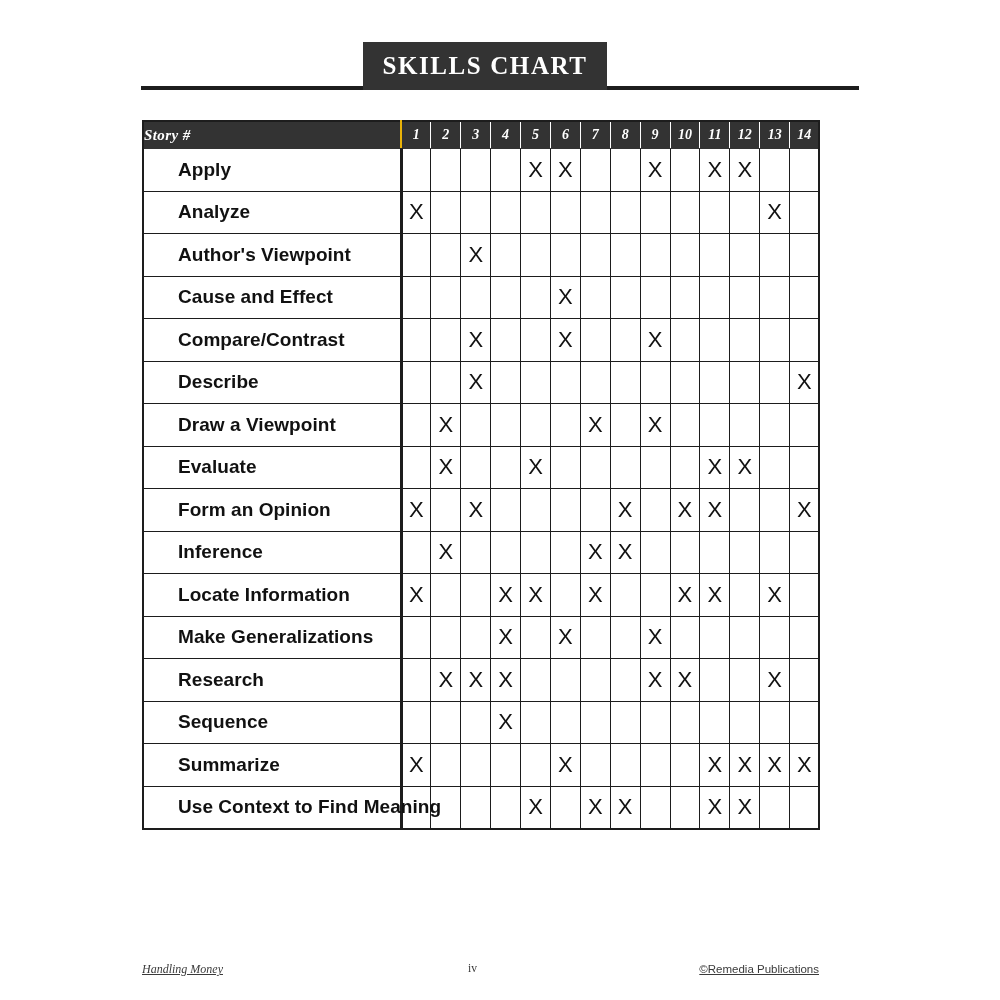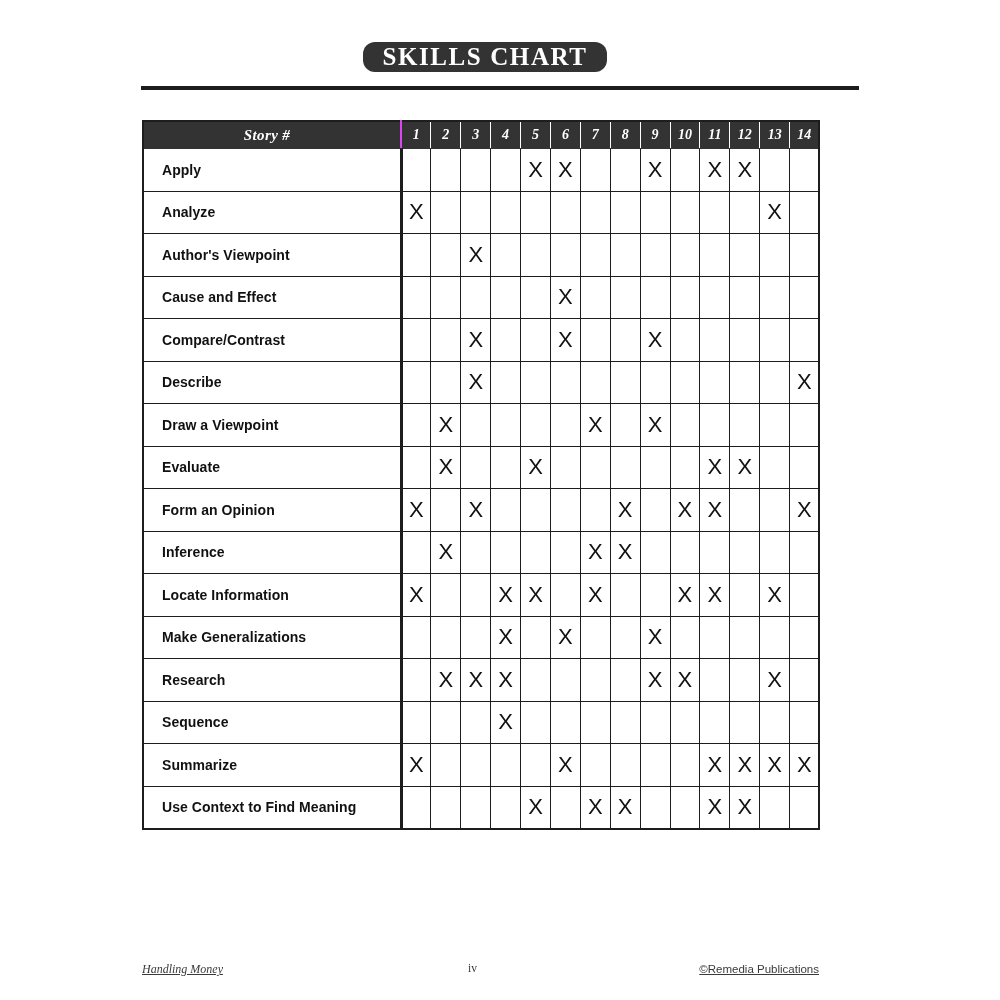--- a/index.html
+++ b/index.html
@@ -40,26 +40,25 @@
     top: 44px;
     width: 718px;
     height: 4px;
     background: #1d1d1d;
   }
   .title-banner {
     position: absolute;
     left: 222px;
     top: 0px;
     width: 244px;
-    height: 30px;
+    height: 48px;
     background: #333333;
     display: flex;
     align-items: center;
     justify-content: center;
-    border-radius: 12px;
   }
   .title-text {
     color: #ffffff;
     font-family: "Liberation Serif", serif;
     font-weight: bold;
     font-size: 25px;
     letter-spacing: 1.6px;
   }
 
   
@@ -80,50 +79,50 @@
 
   thead th {
     background: #333333;
     color: #ffffff;
     height: 26px;
     padding: 0;
     border: 1px solid #333333;
     border-right: 1px solid #ffffff;
   }
   thead th.label-head {
-    text-align: center;
+    text-align: left;
     padding-right: 10px;
     font-family: "Liberation Serif", serif;
     font-style: italic;
     font-weight: bold;
     font-size: 15px;
     letter-spacing: 0.4px;
-    border-right: 2px solid #d946ef;
+    border-right: 2px solid #eab308;
   }
   thead th.num-head {
     text-align: center;
     font-family: "Liberation Serif", serif;
     font-style: italic;
     font-weight: bold;
     font-size: 14px;
   }
   thead th.num-head.last { border-right: 1px solid #f97316; }
 
   tbody td {
     height: 41.5px;
     padding: 0;
     border: 1px solid #1d1d1d;
     background: #ffffff;
   }
   tbody td.skill-name {
     text-align: left;
-    padding-left: 18px;
+    padding-left: 34px;
     font-family: "Liberation Sans", sans-serif;
     font-weight: bold;
-    font-size: 14px;
+    font-size: 19px;
     color: #111111;
     border-right: 3px solid #1d1d1d;
     letter-spacing: 0.05px;
     white-space: nowrap;
   }
   tbody td.mark {
     text-align: center;
     vertical-align: middle;
     font-family: "Liberation Sans", sans-serif;
     font-size: 22px;

